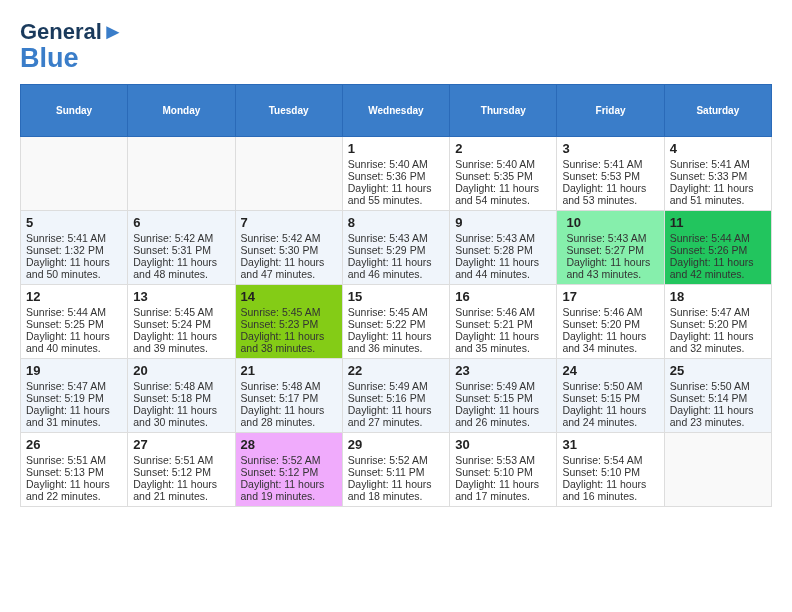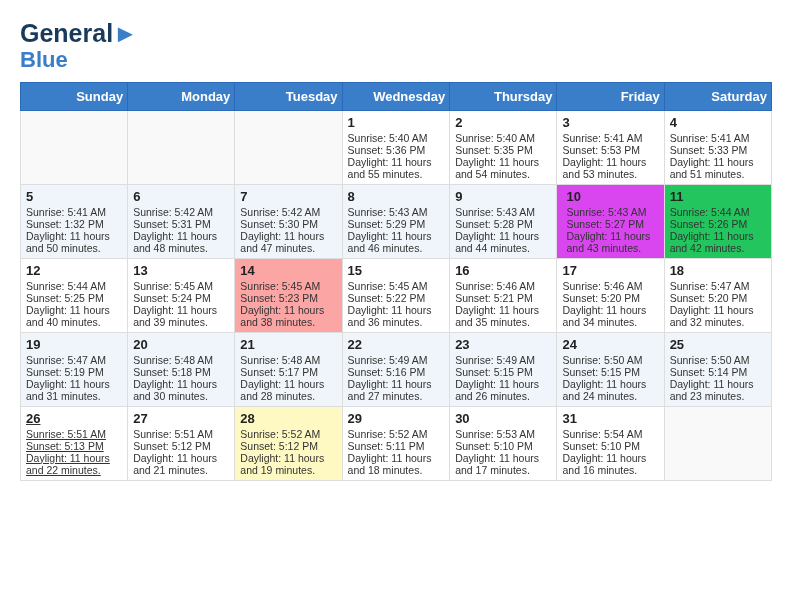--- a/index.html
+++ b/index.html
@@ -34,24 +34,24 @@
       margin-top: 2px;
     }
     .calendar {
       width: 100%;
       border-collapse: collapse;
       border: 1px solid #ccc;
     }
     .calendar th {
       background: #3a7dc9;
       color: #fff;
-      font-size: 13px;
+      font-size: 10px;
       font-weight: bold;
-      padding: 6px 4px;
-      text-align: right;
+      padding: 20px 4px;
+      text-align: center;
       border: 1px solid #2a6ab8;
     }
     .calendar td {
       vertical-align: top;
       border: 1px solid #ddd;
       padding: 4px 5px;
       font-size: 10.5px;
       color: #333;
       width: 108px;
       min-height: 80px;
@@ -74,25 +74,25 @@
       background: #f9f9f9 !important;
     }
   </style>
 </head>
 <body>
 
 <div class="header">
   <div class="logo">
     <div>
       <div style="display:flex;align-items:center;">
-        <div style="font-size:25px;font-weight:bold;color:#1a3a5c;line-height:1.1;">
+        <div style="font-size:22px;font-weight:bold;color:#1a3a5c;line-height:1.1;">
           General<span style="color:#3a7dc9;">►</span>
         </div>
       </div>
-      <div style="font-size:22px;font-weight:bold;color:#3a7dc9;line-height:1.1;">Blue</div>
+      <div style="font-size:27px;font-weight:bold;color:#3a7dc9;line-height:1.1;">Blue</div>
     </div>
   </div>
   <div class="title-block">
     <div class="month-title"></div>
     <div class="location-title"></div>
   </div>
 </div>
 
 <table class="calendar">
   <thead>
@@ -169,21 +169,21 @@
           <div>Daylight: 11 hours</div>
           <div>and 46 minutes.</div>
         </td>
         <td style="background: rgb(240, 245, 251);">
           <span class="day-num">9</span>
           <div>Sunrise: 5:43 AM</div>
           <div>Sunset: 5:28 PM</div>
           <div>Daylight: 11 hours</div>
           <div>and 44 minutes.</div>
         </td>
-        <td style="background: #d946ef; padding-left: 9px;">
+        <td style="background: #86efac; padding-left: 9px;">
           <span class="day-num">10</span>
           <div>Sunrise: 5:43 AM</div>
           <div>Sunset: 5:27 PM</div>
           <div>Daylight: 11 hours</div>
           <div>and 43 minutes.</div>
         </td>
         <td style="background: #22c55e;">
           <span class="day-num">11</span>
           <div>Sunrise: 5:44 AM</div>
           <div>Sunset: 5:26 PM</div>
@@ -199,21 +199,21 @@
           <div>Daylight: 11 hours</div>
           <div>and 40 minutes.</div>
         </td>
         <td style="background: rgb(255, 255, 255);">
           <span class="day-num">13</span>
           <div>Sunrise: 5:45 AM</div>
           <div>Sunset: 5:24 PM</div>
           <div>Daylight: 11 hours</div>
           <div>and 39 minutes.</div>
         </td>
-        <td style="background: #fca5a5;">
+        <td style="background: #84cc16;">
           <span class="day-num">14</span>
           <div>Sunrise: 5:45 AM</div>
           <div>Sunset: 5:23 PM</div>
           <div>Daylight: 11 hours</div>
           <div>and 38 minutes.</div>
         </td>
         <td style="background: rgb(255, 255, 255);">
           <span class="day-num">15</span>
           <div>Sunrise: 5:45 AM</div>
           <div>Sunset: 5:22 PM</div>
@@ -287,35 +287,35 @@
         </td>
         <td style="background: rgb(240, 245, 251);">
           <span class="day-num">25</span>
           <div>Sunrise: 5:50 AM</div>
           <div>Sunset: 5:14 PM</div>
           <div>Daylight: 11 hours</div>
           <div>and 23 minutes.</div>
         </td>
       </tr>
       <tr>
-        <td style="background: rgb(255, 255, 255); text-decoration: underline;">
+        <td style="background: rgb(255, 255, 255);">
           <span class="day-num">26</span>
           <div>Sunrise: 5:51 AM</div>
           <div>Sunset: 5:13 PM</div>
           <div>Daylight: 11 hours</div>
           <div>and 22 minutes.</div>
         </td>
         <td style="background: rgb(255, 255, 255);">
           <span class="day-num">27</span>
           <div>Sunrise: 5:51 AM</div>
           <div>Sunset: 5:12 PM</div>
           <div>Daylight: 11 hours</div>
           <div>and 21 minutes.</div>
         </td>
-        <td style="background: #fef9c3; margin-top: 33px;">
+        <td style="background: #f0abfc; margin-top: 33px;">
           <span class="day-num">28</span>
           <div>Sunrise: 5:52 AM</div>
           <div>Sunset: 5:12 PM</div>
           <div>Daylight: 11 hours</div>
           <div>and 19 minutes.</div>
         </td>
         <td style="background: rgb(255, 255, 255); border-radius: 28px;">
           <span class="day-num">29</span>
           <div>Sunrise: 5:52 AM</div>
           <div>Sunset: 5:11 PM</div>

